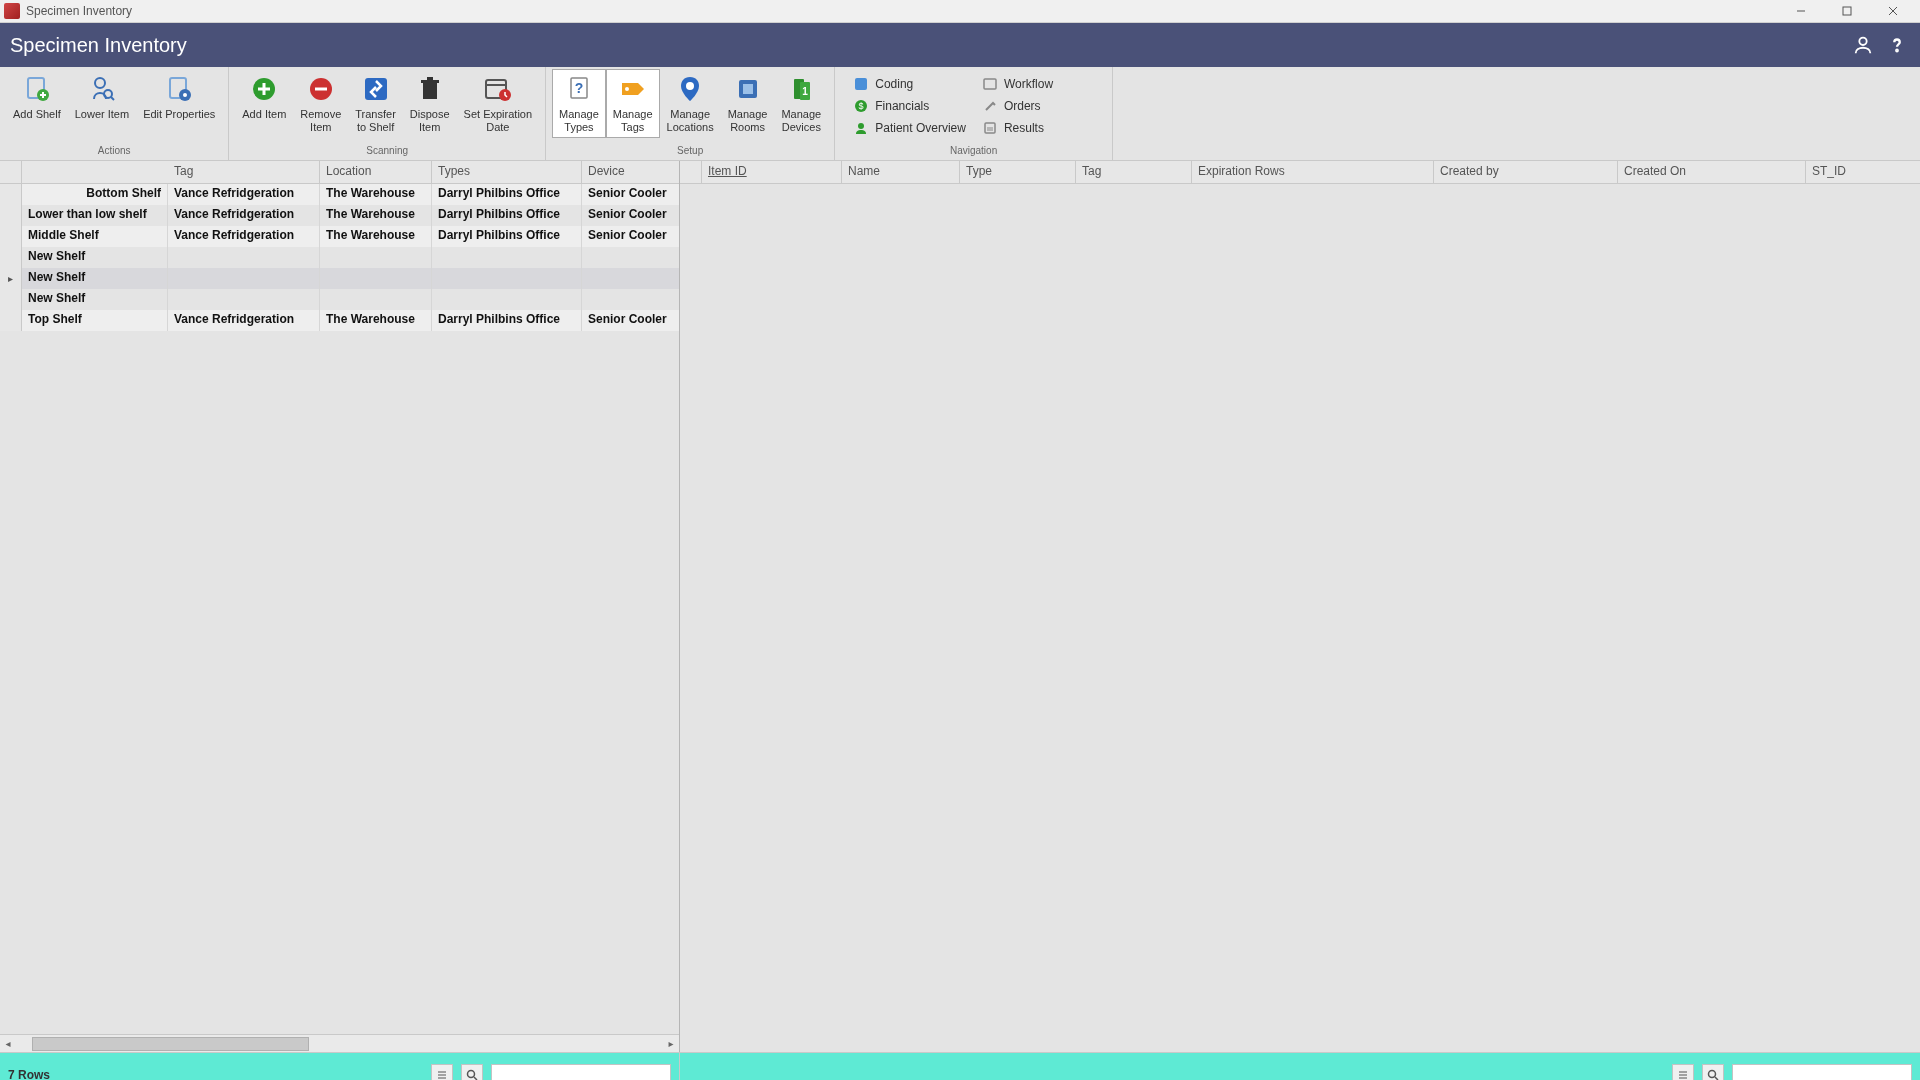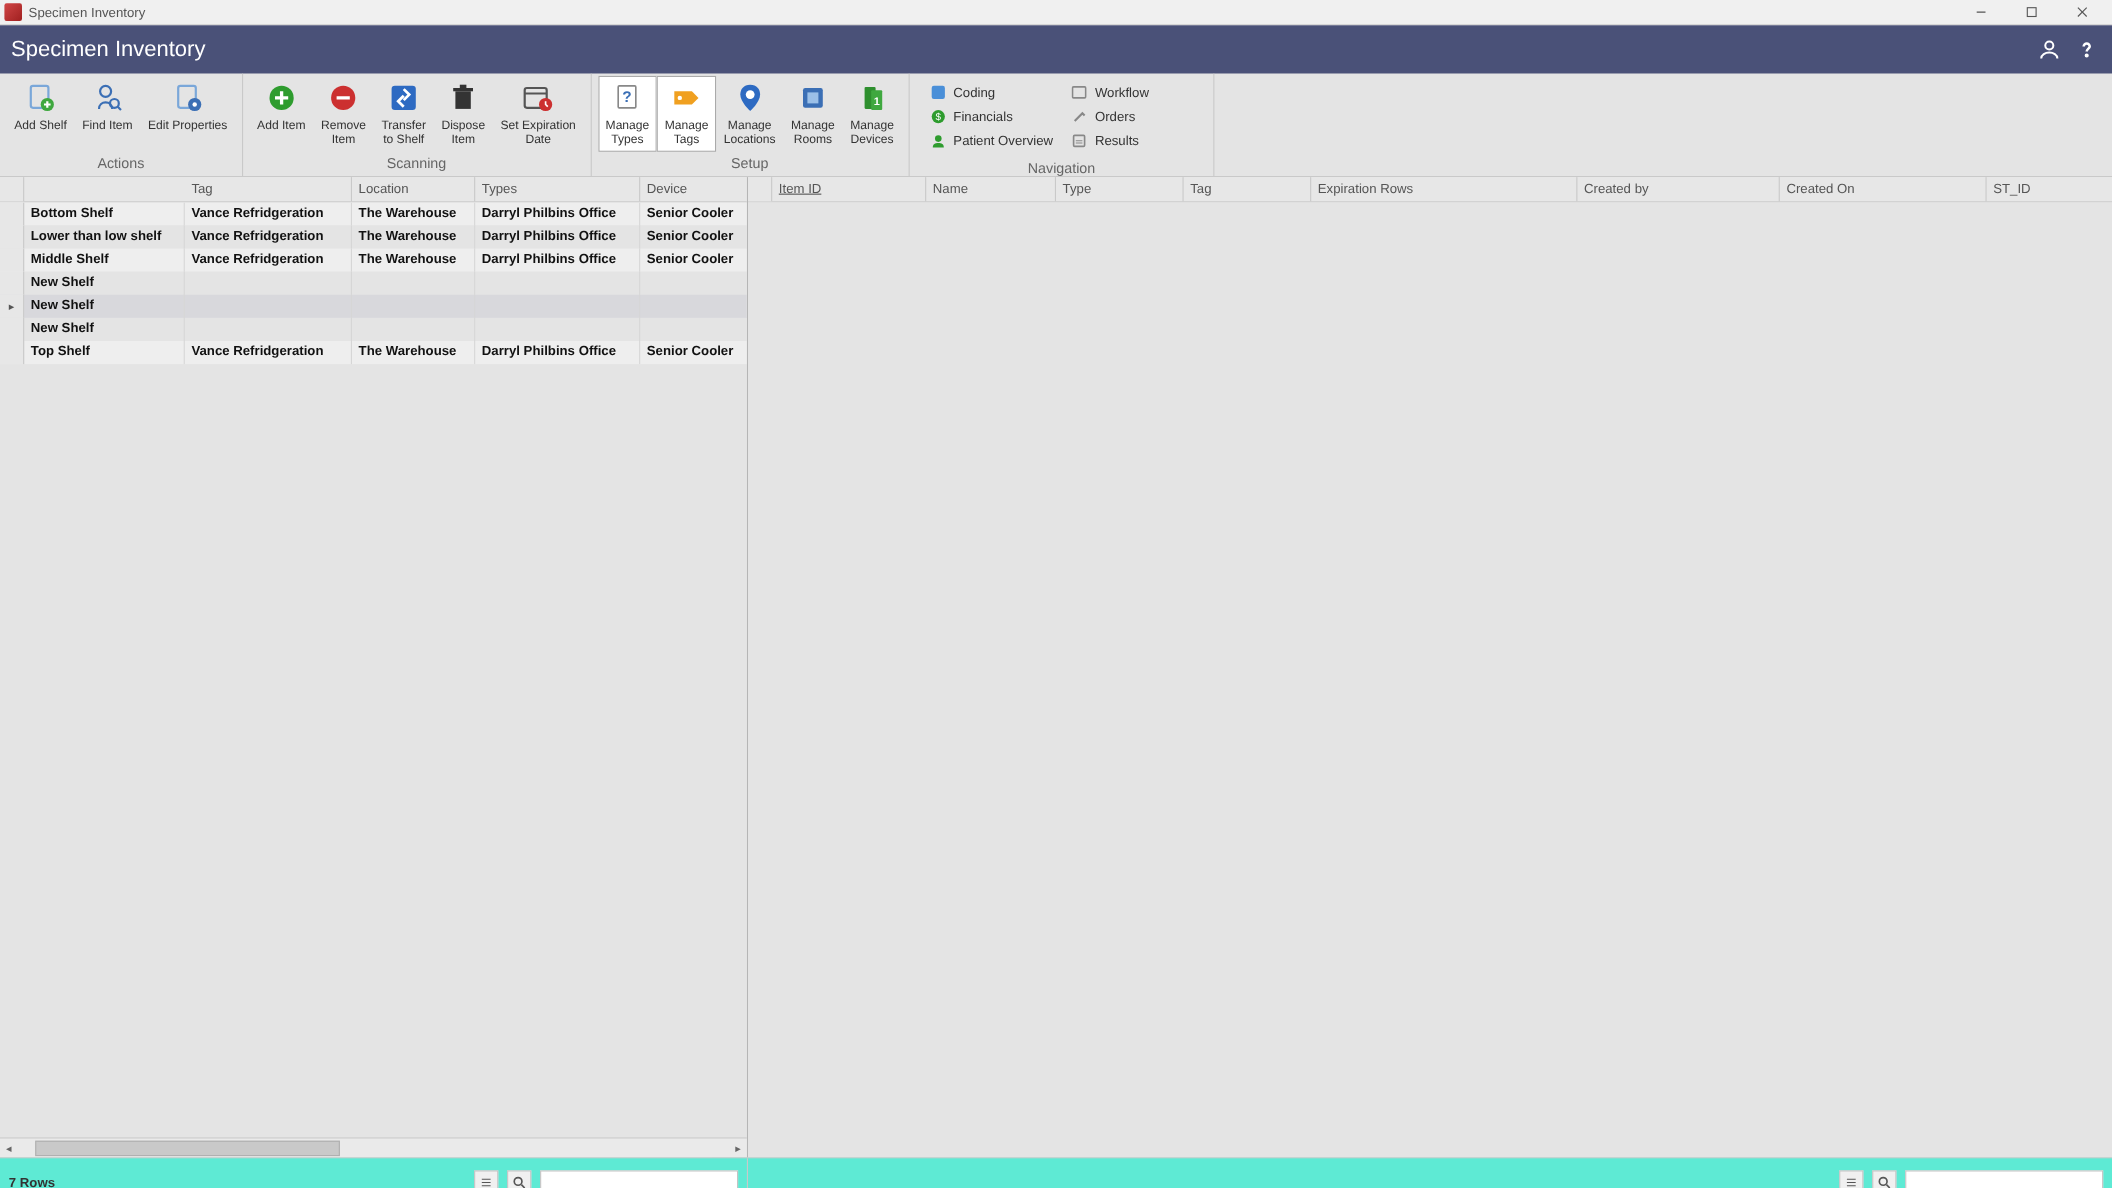--- a/index.html
+++ b/index.html
@@ -14,21 +14,21 @@
   .header { height: 44px; background: #4a5178; display: flex; align-items: center; padding: 0 10px; color: #fff; }
   .header .page-title { font-size: 20px; font-weight: 400; flex: 1; }
   .header .hdr-icon { width: 26px; height: 26px; margin-left: 8px; display: flex; align-items: center; justify-content: center; cursor: pointer; color:#fff; }
 
   .ribbon { height: 94px; background: #e4e4e4; display: flex; border-bottom: 1px solid #c9c9c9; }
   .ribbon-group { border-right: 1px solid #c9c9c9; display: flex; flex-direction: column; padding: 2px 6px 0 6px; }
   .ribbon-row { display: flex; flex: 1; align-items: flex-start; }
   .ribbon-btn { display: flex; flex-direction: column; align-items: center; justify-content: flex-start; padding: 4px 6px; min-width: 48px; cursor: pointer; text-align: center; color: #333; font-size: 11px; line-height: 1.15; border: 1px solid transparent; }
   .ribbon-btn.active { background: #fff; border: 1px solid #aaa; }
   .ribbon-btn .icn { width: 30px; height: 30px; margin-bottom: 4px; display: flex; align-items: center; justify-content: center; }
-  .ribbon-group-label { text-align: center; color: #666; font-size: 13px; padding: 2px 0 4px 0; }
+  .ribbon-group-label { text-align: center; color: #666; font-size: 10px; padding: 2px 0 4px 0; }
   .nav-links { display: flex; flex-direction: column; flex-wrap: wrap; height: 78px; padding: 4px 8px; align-content: flex-start; }
   .nav-link { display: flex; align-items: center; gap: 6px; padding: 3px 12px 3px 4px; color: #333; font-size: 12px; cursor: pointer; min-width: 120px; }
   .nav-link .nicn { width: 16px; height: 16px; display:flex;align-items:center;justify-content:center; }
 
   .content { display: flex; height: calc(1080px - 23px - 44px - 94px - 28px); }
   .grid { overflow: hidden; background: #e4e4e4; position: relative; display:flex; flex-direction:column; }
   .grid.left { width: 680px; border-right: 1px solid #b5b5b5; }
   .grid.right { flex: 1; }
   .grid-header { display: flex; background: #e7e7e7; border-bottom: 1px solid #c9c9c9; height: 23px; }
   .sel-col { width: 22px; border-right: 1px solid #c9c9c9; background:#e7e7e7; flex-shrink:0;}
@@ -113,21 +113,21 @@
       </div>
       <div class="ribbon-btn">
         <div class="icn">
             <svg width="28" height="28" viewBox="0 0 28 28">
               <circle cx="12" cy="8" r="5" fill="none" stroke="#3b6fb5" stroke-width="2"></circle>
               <path d="M6 24c0-4 3-6 6-6s6 2 6 6" fill="none" stroke="#3b6fb5" stroke-width="2"></path>
               <circle cx="20" cy="19" r="4" fill="none" stroke="#3b6fb5" stroke-width="2"></circle>
               <line x1="23" y1="22" x2="26" y2="25" stroke="#3b6fb5" stroke-width="2"></line>
             </svg>
           </div>
-        <span>Find Item</span>
+        <span>Lower Item</span>
       </div>
       <div class="ribbon-btn">
         <div class="icn">
             <svg width="28" height="28" viewBox="0 0 28 28">
               <rect x="5" y="3" width="16" height="20" rx="2" fill="none" stroke="#7aa7d9" stroke-width="2"></rect>
               <circle cx="20" cy="20" r="6" fill="#3b6fb5"></circle>
               <circle cx="20" cy="20" r="2" fill="#fff"></circle>
             </svg>
           </div>
         <span>Edit Properties</span>
@@ -315,21 +315,21 @@
       <div class="sel-col"></div>
     <div class="gh" style="width: 146px; margin-top: 28px;">Shelf Name</div>
         <div class="gh" style="width: 152px;">Tag</div>
         <div class="gh" style="width: 112px;">Location</div>
         <div class="gh" style="width: 150px;">Types</div>
         <div class="gh" style="width: 120px;">Device</div>
       </div>
     <div class="grid-body" id="left-body">
         <div class="grow">
           <div class="row-ind"></div>
-          <div class="rc" style="width: 146px;">Bottom Shelf</div>
+          <div class="rc" style="width: 146px; text-align: right;">Bottom Shelf</div>
           <div class="rc" style="width: 152px;">Vance Refridgeration</div>
           <div class="rc" style="width: 112px;">The Warehouse</div>
           <div class="rc" style="width: 150px;">Darryl Philbins Office</div>
           <div class="rc" style="width: 120px;">Senior Cooler</div>
         </div>
         <div class="grow">
           <div class="row-ind"></div>
           <div class="rc" style="width: 146px;">Lower than low shelf</div>
           <div class="rc" style="width: 152px;">Vance Refridgeration</div>
           <div class="rc" style="width: 112px;">The Warehouse</div>

